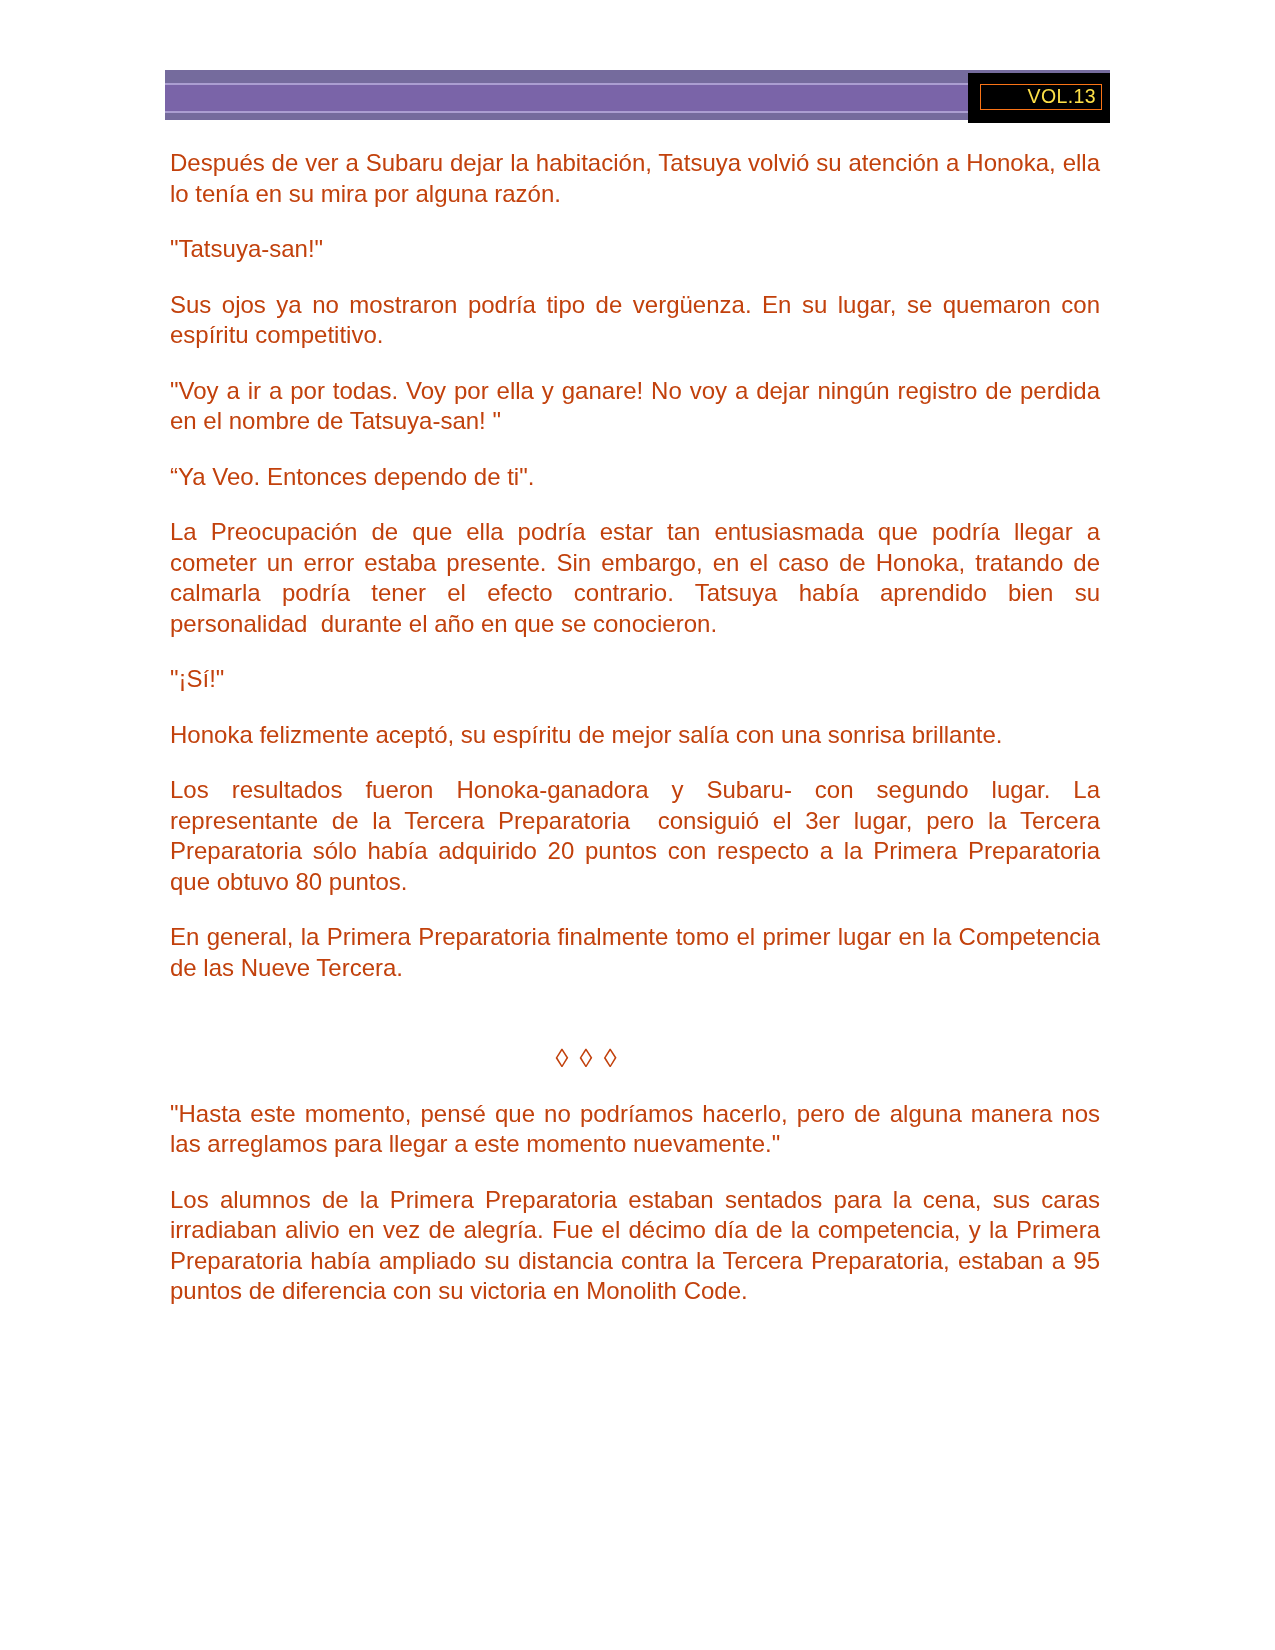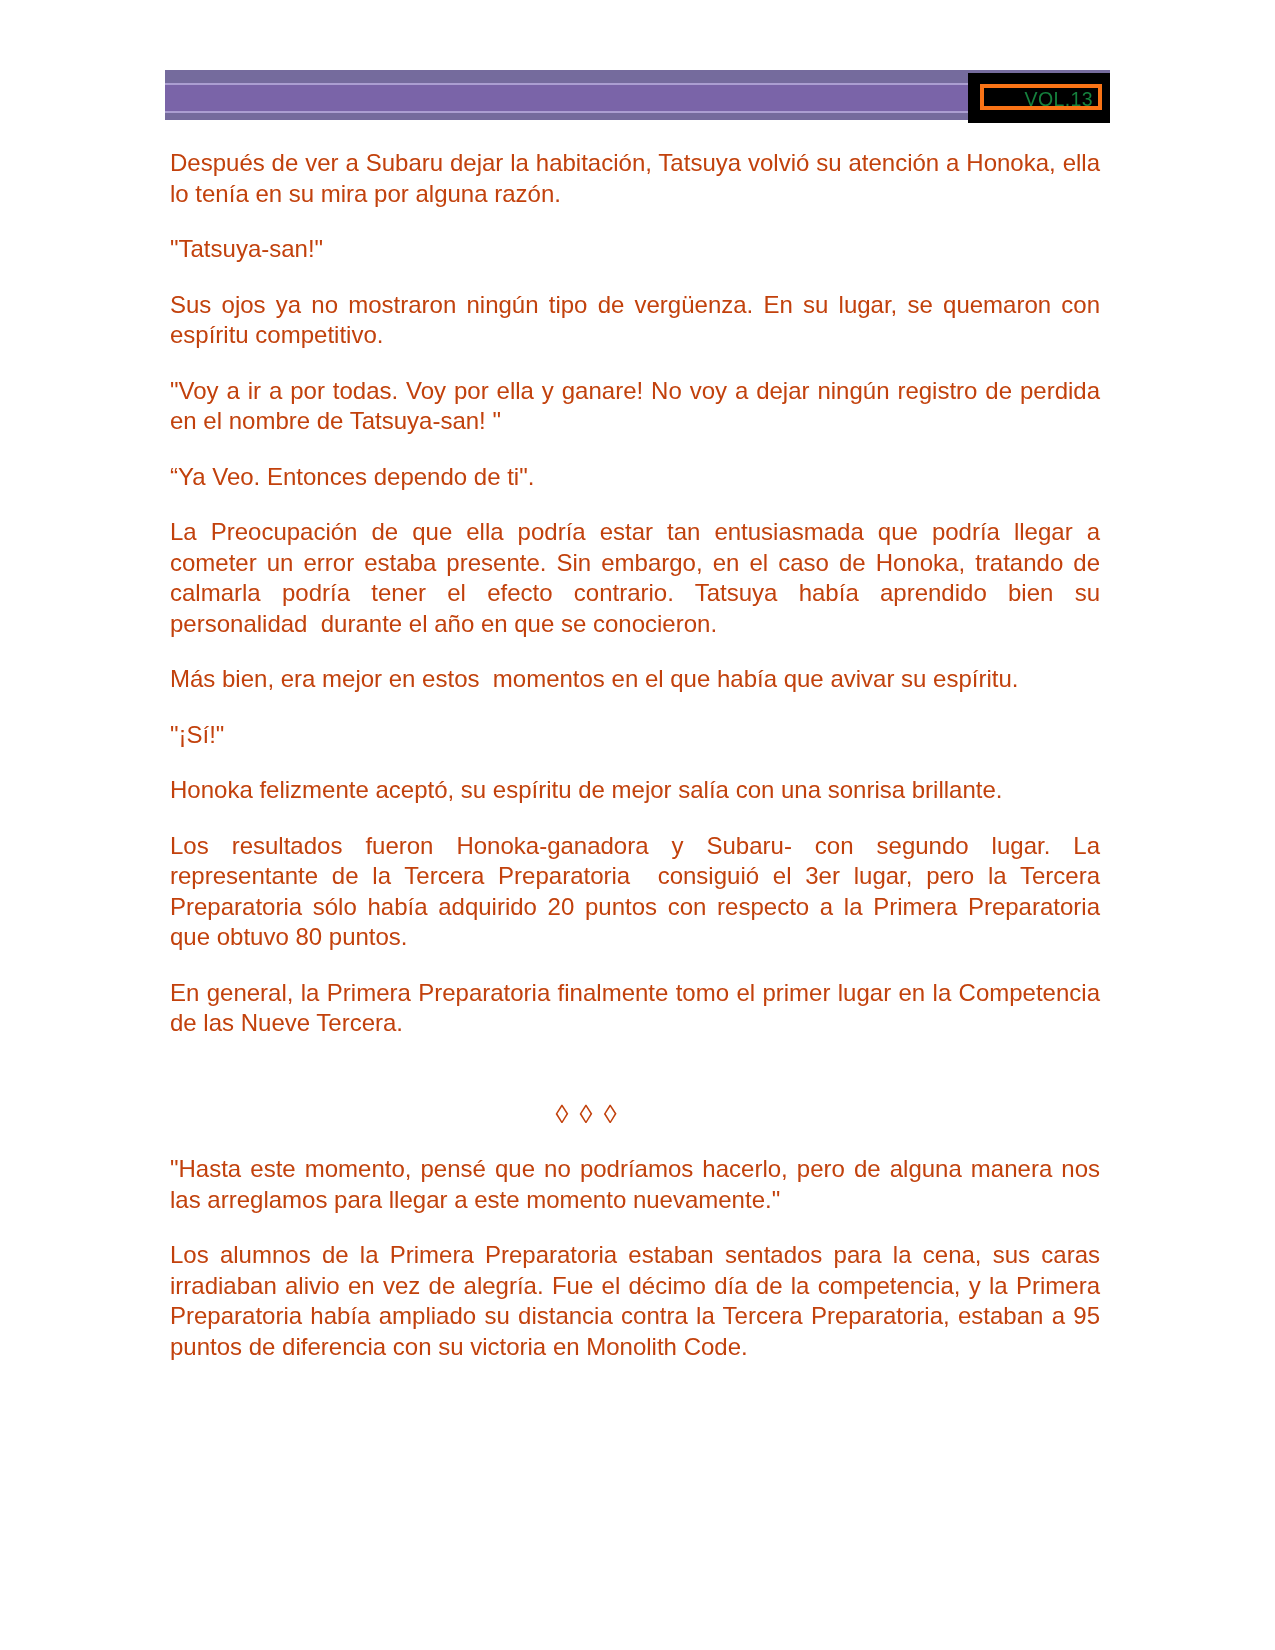--- a/index.html
+++ b/index.html
@@ -37,23 +37,23 @@
   }
   .vol-box {
     position:absolute;
     left:968px; top:73px;
     width:142px; height:50px;
     background:#000000;
   }
   .vol-inner {
     position:absolute;
     left:12px; right:8px; top:11px; bottom:13px;
-    border:4px solid #f97316;
+    border:1px solid #f97316;
     box-sizing:border-box;
-    color:#15803d;
+    color:#fde047;
     font-size:19.5px;
     line-height:22px;
     text-align:right;
     padding-right:5px;
     letter-spacing:0.4px;
   }
   
   .content {
     position:absolute;
     left:170px; top:148px;
@@ -80,25 +80,24 @@
   <div class="band"></div>
 
 
   <div class="vol-box">
     <div class="vol-inner">VOL.13</div>
   </div>
 
   <div class="content" id="content">
       <p class="para">Después de ver a Subaru dejar la habitación, Tatsuya volvió su atención a Honoka, ella lo tenía en su mira por alguna razón.</p>
       <p class="para">"Tatsuya-san!"</p>
-      <p class="para">Sus ojos ya no mostraron ningún tipo de vergüenza. En su lugar, se quemaron con espíritu competitivo.</p>
+      <p class="para">Sus ojos ya no mostraron podría tipo de vergüenza. En su lugar, se quemaron con espíritu competitivo.</p>
       <p class="para">"Voy a ir a por todas. Voy por ella y ganare! No voy a dejar ningún registro de perdida en el nombre de Tatsuya-san! "</p>
       <p class="para">“Ya Veo. Entonces dependo de ti".</p>
       <p class="para">La Preocupación de que ella podría estar tan entusiasmada que podría llegar a cometer un error estaba presente. Sin embargo, en el caso de Honoka, tratando de calmarla podría tener el efecto contrario. Tatsuya había aprendido bien su personalidad&nbsp; durante el año en que se conocieron.</p>
-      <p class="para">Más bien, era mejor en estos&nbsp; momentos en el que había que avivar su espíritu.</p>
       <p class="para">"¡Sí!"</p>
       <p class="para">Honoka felizmente aceptó, su espíritu de mejor salía con una sonrisa brillante.</p>
       <p class="para">Los resultados fueron Honoka-ganadora y Subaru- con segundo lugar. La representante de la Tercera Preparatoria&nbsp; consiguió el 3er lugar, pero la Tercera Preparatoria sólo había adquirido 20 puntos con respecto a la Primera Preparatoria que obtuvo 80 puntos.</p>
       <p class="para">En general, la Primera Preparatoria finalmente tomo el primer lugar en la Competencia de las Nueve Tercera.</p>
       <p class="para separator">◊ ◊ ◊</p>
       <p class="para">"Hasta este momento, pensé que no podríamos hacerlo, pero de alguna manera nos las arreglamos para llegar a este momento nuevamente."</p>
       <p class="para">Los alumnos de la Primera Preparatoria estaban sentados para la cena, sus caras irradiaban alivio en vez de alegría. Fue el décimo día de la competencia, y la Primera Preparatoria había ampliado su distancia contra la Tercera Preparatoria, estaban a 95 puntos de diferencia con su victoria en Monolith Code.</p>
     </div>
 
 </div>

